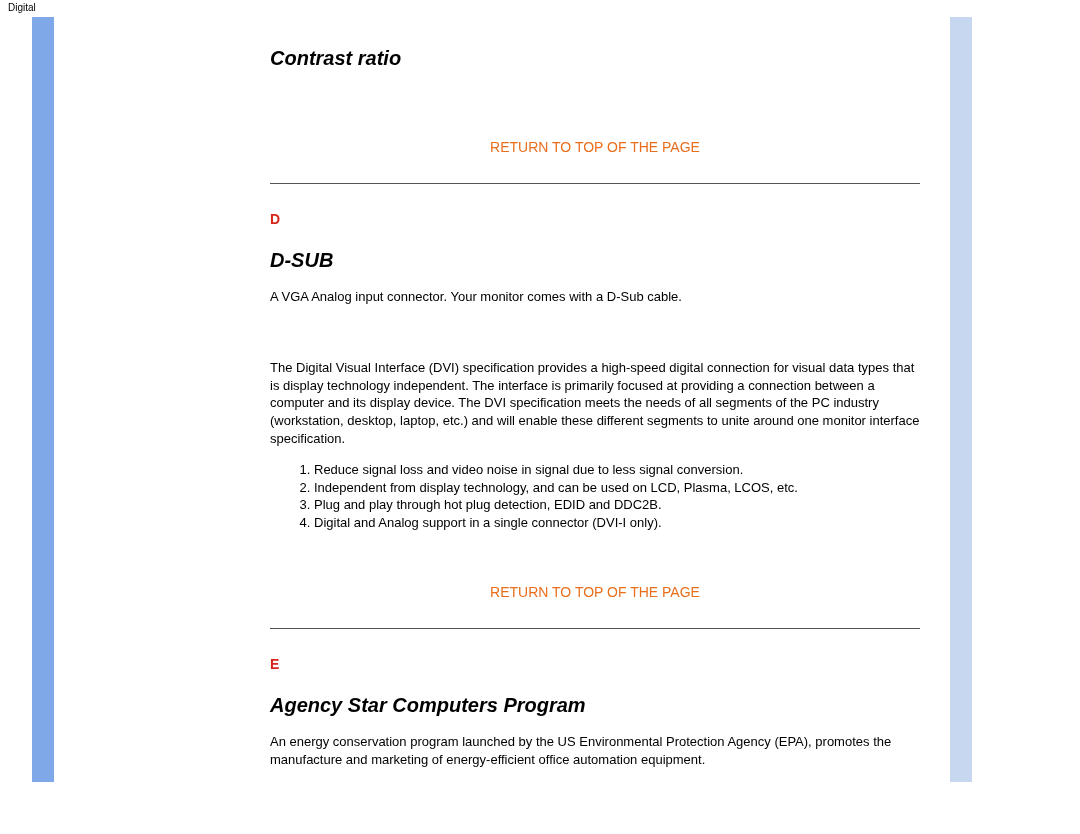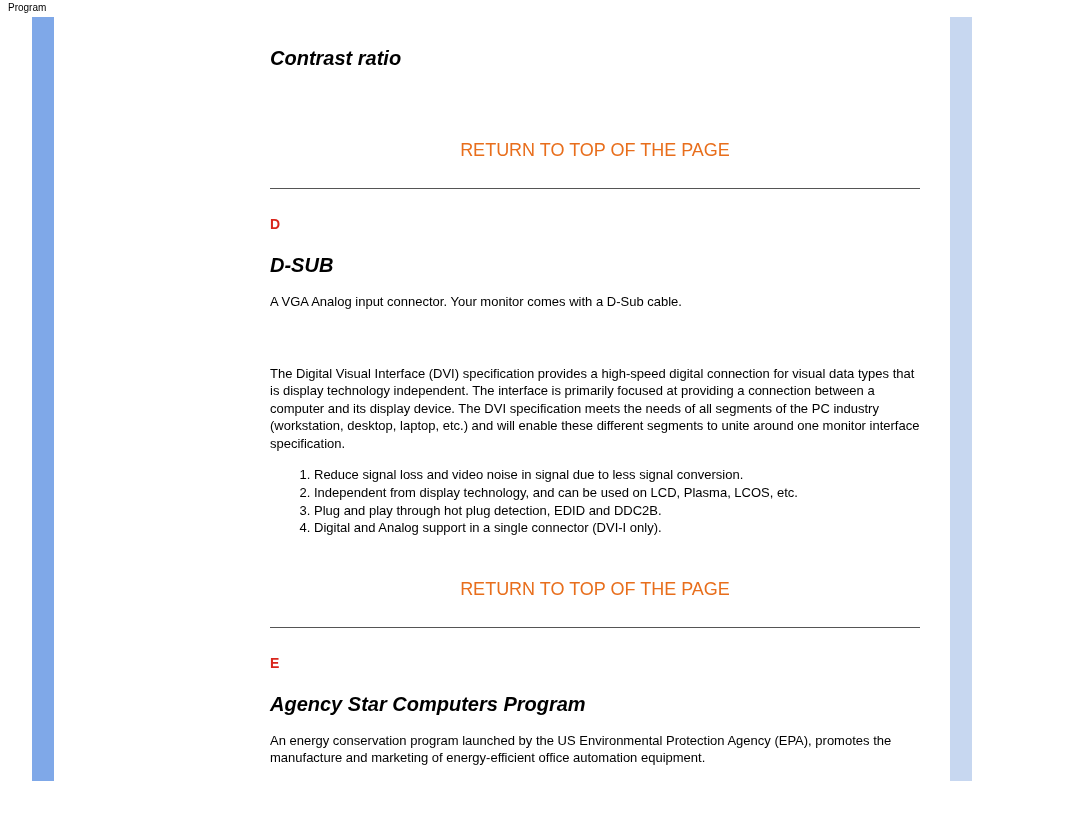--- a/index.html
+++ b/index.html
@@ -45,48 +45,48 @@
     font-size: 20px;
     margin-bottom: 14px;
   }
   .para {
     margin-bottom: 14px;
   }
   .vspace { height: 40px; }
   .return-link {
     text-align: center;
     color: #E86E1C;
-    font-size: 18px;
+    font-size: 14px;
     margin: 12px 0 26px 0;
     cursor: pointer;
   }
   hr.sep {
     border: none;
     border-top: 1px solid #555;
     margin: 0 0 26px 0;
   }
   .letter {
     color: #D9261C;
     font-weight: bold;
     font-size: 14px;
     margin-bottom: 18px;
   }
   ol.dvi-list {
-    margin: 0 0 2px 44px;
+    margin: 0 0 14px 44px;
     padding: 0;
   }
   ol.dvi-list li {
     margin: 0;
     line-height: 1.35;
   }
 </style>
 </head>
 <body>
 
-<div class="header-label">Program</div>
+<div class="header-label">Digital</div>
 
 <div class="page">
   <div class="left-bar"></div>
 
   <div class="content">
 
     <div class="term">Contrast ratio</div>
 
     <div class="vspace"></div>
     <div class="return-link">RETURN TO TOP OF THE PAGE</div>

